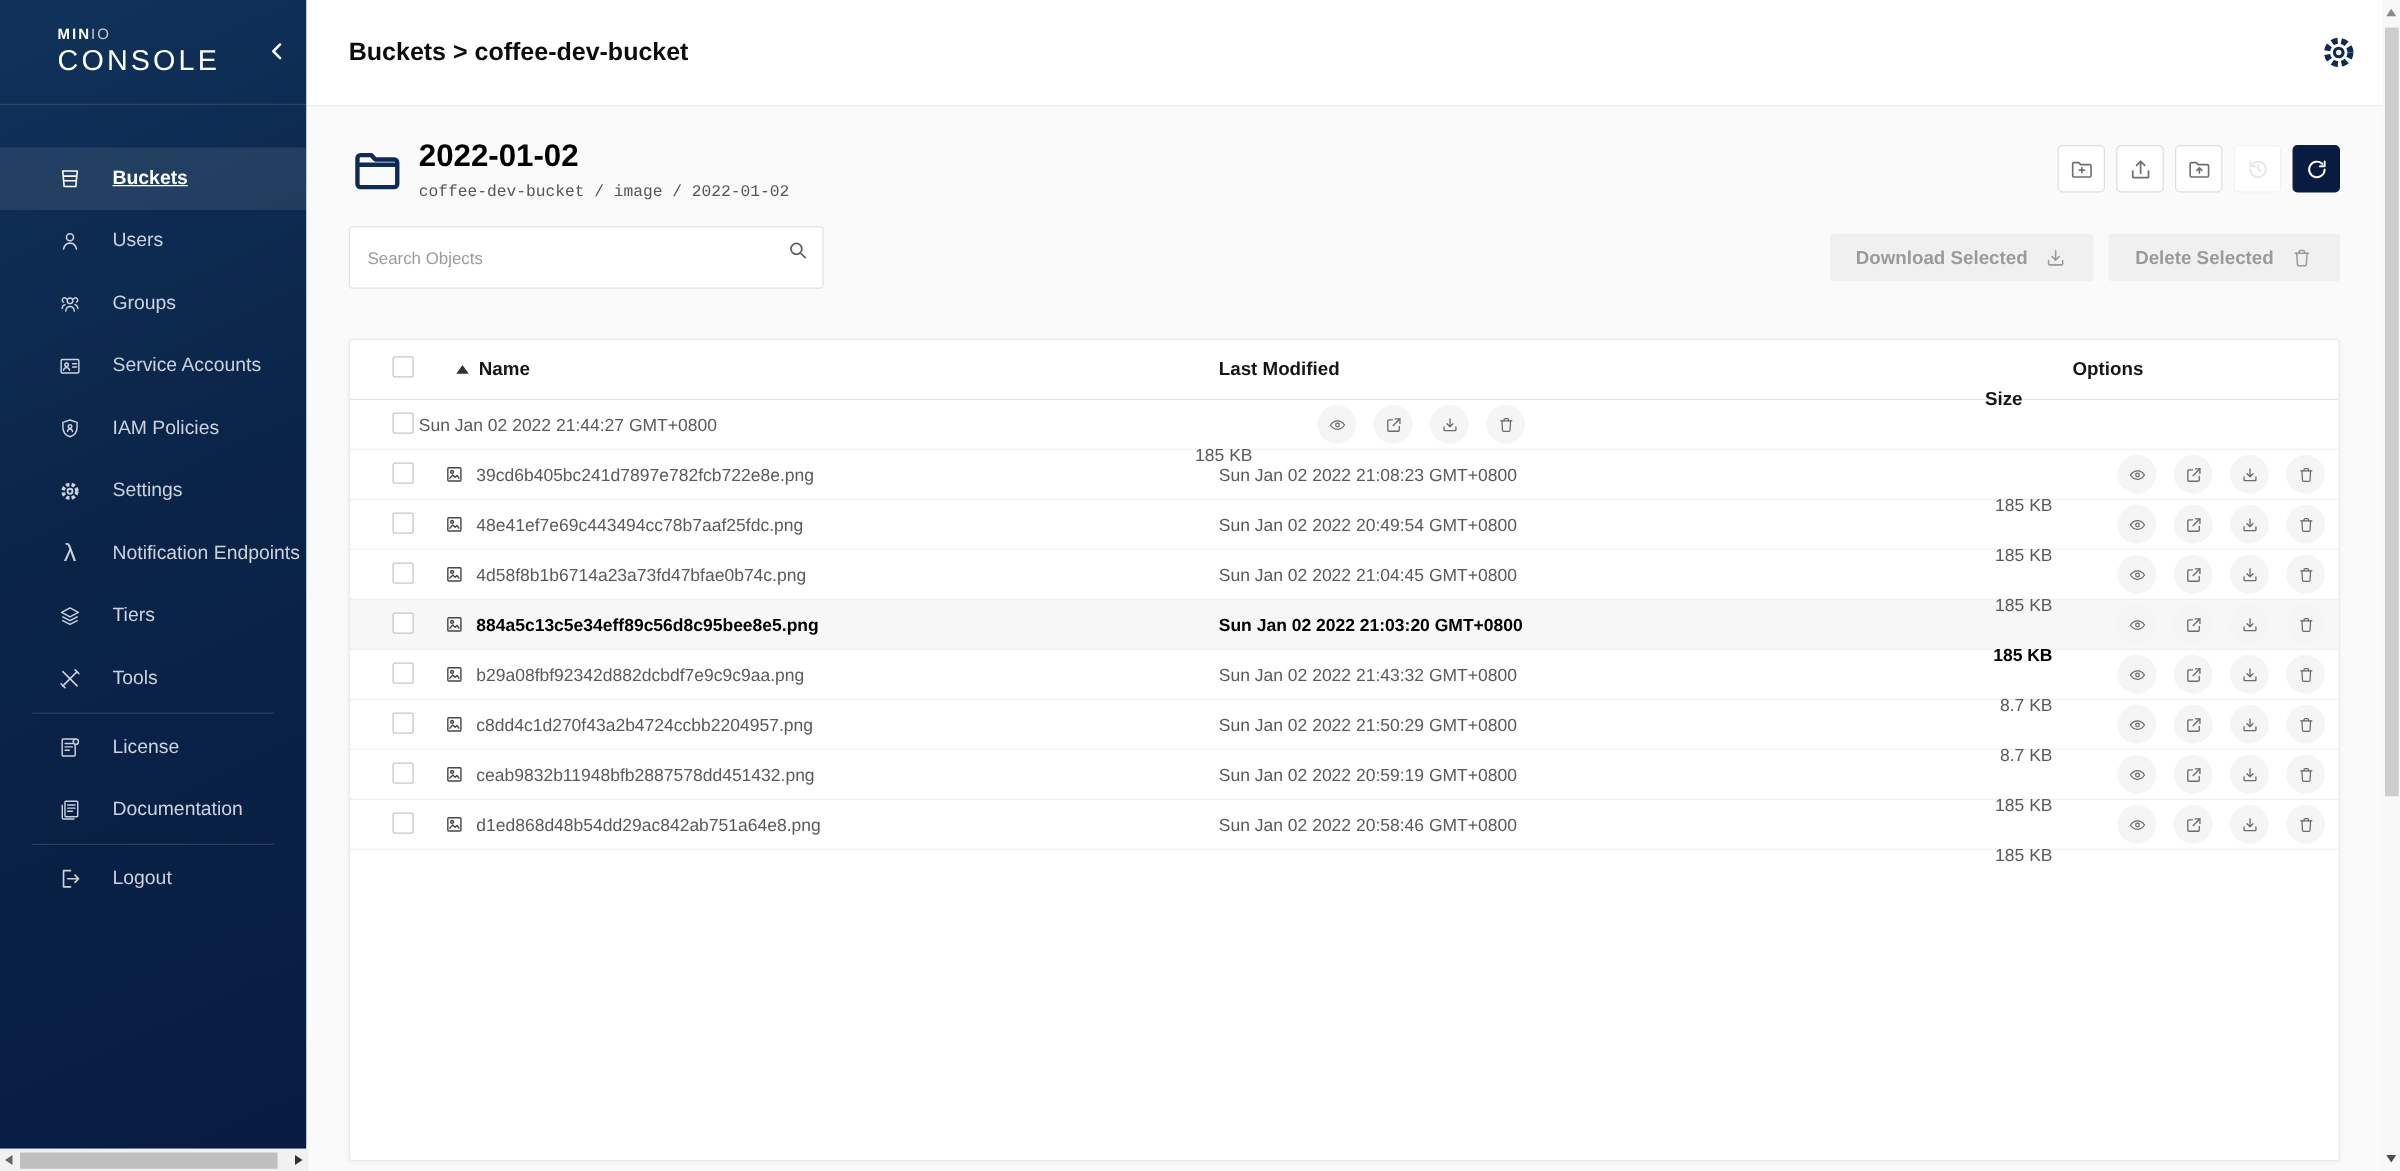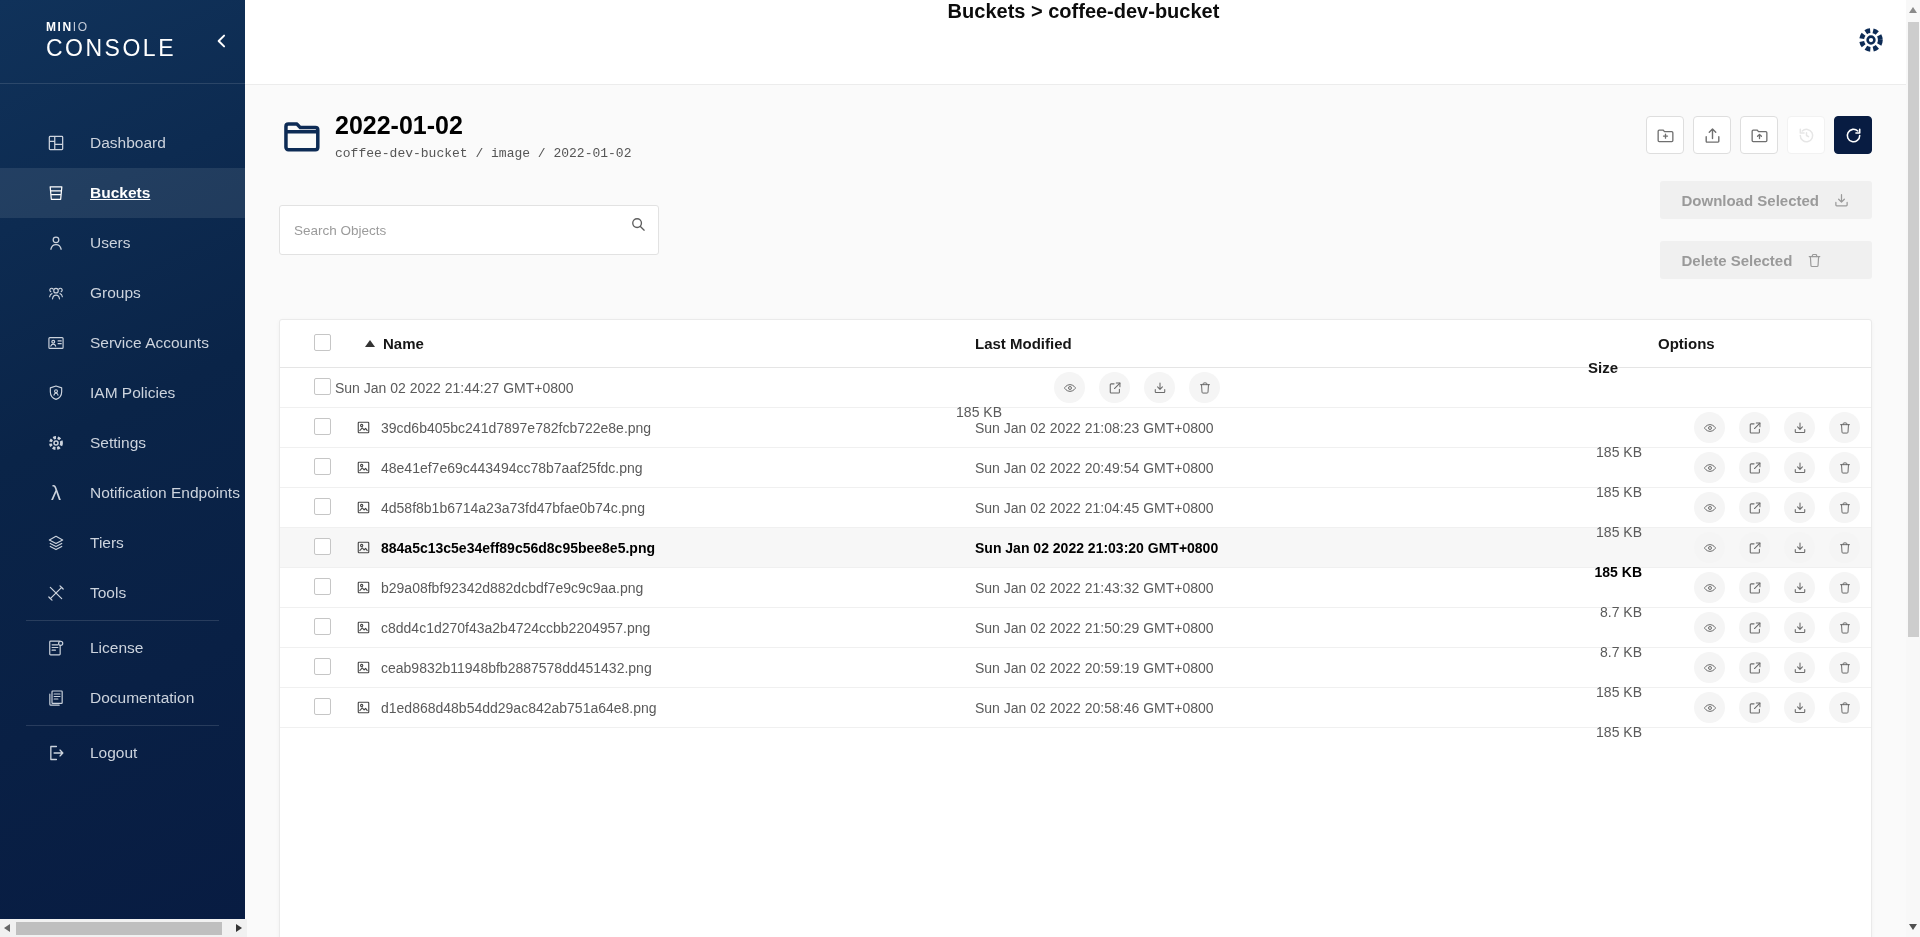--- a/index.html
+++ b/index.html
@@ -22,21 +22,21 @@
   .nav-item { display:flex; align-items:center; height:50px; padding-left:46px; gap:24px;
     cursor:pointer; font-size:15.5px; color:#ccd3dd; }
   .nav-item.active { background:rgba(255,255,255,.09); font-weight:700; color:#fff;text-decoration:underline; }
   .nico { width:20px; height:20px; display:flex; align-items:center; justify-content:center; flex:none; }
   .nico svg { width:20px; height:20px; }
   .lam { font-size:20px; line-height:20px; font-weight:400; }
   .nav-divider { height:1px; background:rgba(255,255,255,.13); margin:2px 26px; }
 
   
   .topbar { position:absolute; left:245px; top:0; width:1661px; height:84px; background:#fff;
-    display:flex; align-items:center; padding:0 18px 0 34px; box-shadow:0 1px 0 #ececec; z-index:2;flex-direction:column; }
+    display:flex; align-items:center; padding:0 18px 0 34px; box-shadow:0 1px 0 #ececec; z-index:2; }
   .crumbs { font-size:20px; font-weight:700; color:#0c0c0c; }
   .topbar-gear { margin-left:auto; width:34px; height:34px; color:#0d2b55; cursor:pointer; }
   .topbar-gear svg { width:34px; height:34px; }
 
   
   .main { position:absolute; left:245px; top:84px; width:1661px; height:853px;
     background:#fafafa; padding:28px 34px 0; }
 
   .page-head { display:flex; height:52px; }
   .folder-ico { width:44px; height:42px; color:#0d2b55; flex:none; margin-top:3px; }
@@ -51,21 +51,21 @@
   .icon-btn.disabled { color:#e6e6e6; border-color:#f2f2f2; }
   .icon-btn.primary { background:#081c42; border-color:#081c42; color:#fff; }
 
   .filter-row { display:flex; margin-top:17px; align-items:center; }
   .search-box { position:relative; width:380px; }
   .search-box input { width:100%; height:50px; border:1px solid #e2e2e2; border-radius:3px;
     padding:0 40px 0 14px; font-size:13.5px; color:#333; background:#fff; outline:none; font-family:inherit; }
   .search-box input::placeholder { color:#9b9b9b; }
   .search-ico { position:absolute; right:12px; top:10px; width:18px; height:18px; color:#5e5e5e; }
   .search-ico svg { width:18px; height:18px; }
-  .sel-actions { margin-left:auto; display:flex; gap:22px;flex-direction:column; }
+  .sel-actions { margin-left:auto; display:flex; gap:12px; }
   .sel-btn { height:38px; background:#f0f0f0; border:none; border-radius:3px; color:#9a9a9a;
     font-size:15px; font-weight:600; display:flex; align-items:center; gap:13px; padding:0 21px;
     font-family:inherit; cursor:pointer; }
   .sel-btn svg { width:19px; height:19px; }
 
   
   .card { margin-top:40px; background:#fff; border:1px solid #eaeaea; border-radius:3px;
     height:658px; box-shadow:0 1px 4px rgba(0,0,0,.04); overflow:hidden; }
   .thead { display:flex; height:48px; align-items:center; border-bottom:1px solid #e5e5e5;
     font-size:15px; font-weight:700; color:#161616; }
@@ -228,28 +228,20 @@
 
   <aside class="sidebar">
     <div class="logo">
       <div class="brand-top"><span>MIN</span><span class="io">IO</span></div>
       <div class="brand-main">CONSOLE</div>
       <div class="collapse"><svg viewBox="0 0 24 24">
             <use href="#i-chevleft"></use>
           </svg></div>
     </div>
     <nav class="nav">
-      <div class="nav-item">
-        <span class="nico">
-            <svg viewBox="0 0 24 24">
-              <use href="#i-dashboard"></use>
-            </svg>
-          </span>
-        <span>Dashboard</span>
-      </div>
       <div class="nav-item active">
         <span class="nico">
             <svg viewBox="0 0 24 24">
               <use href="#i-bucket"></use>
             </svg>
           </span>
         <span>Buckets</span>
       </div>
       <div class="nav-item">
         <span class="nico">

